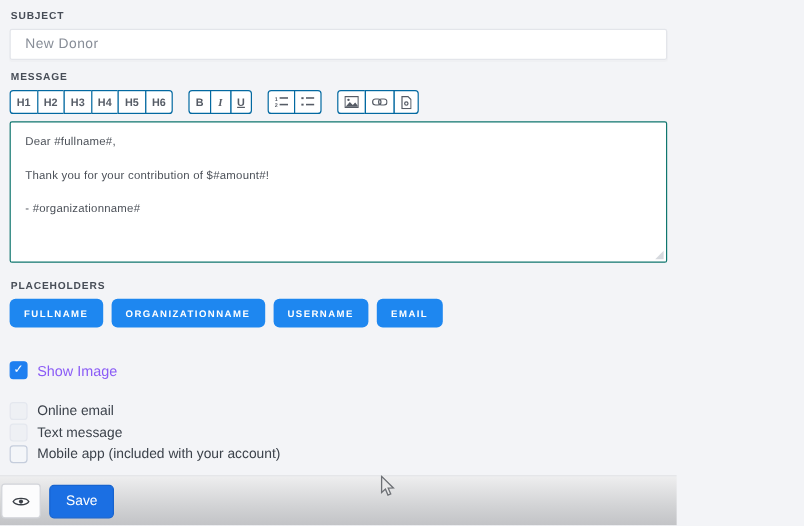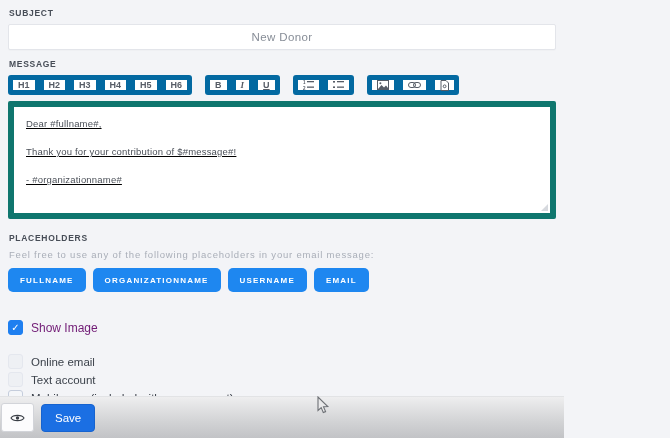--- a/index.html
+++ b/index.html
@@ -16,43 +16,41 @@
     font-size:8.5px;font-weight:700;color:#474d57;
     letter-spacing:.7px;margin:2px 0 6px 1px;
   }
   .subject-input{
     display:block;width:100%;box-sizing:border-box;height:26px;
     background:#fff;border:1px solid #e3e5ea;border-radius:2px;
     color:#878d97;font-size:11.5px;letter-spacing:.4px;
     padding:0 12px;outline:none;font-family:inherit;
     box-shadow:0 1px 1px rgba(0,0,0,.02);
     margin-bottom:9px;
-    text-align:center;
   }
 
   .toolbar{display:flex;gap:13px;align-items:center;margin:3px 0 6px 0;}
   .tb-group{display:inline-flex;}
   .tb-btn{
     min-width:18px;height:20px;padding:0 5px;
-    background:#fff;border:5px solid #0369a1;margin-left:-1px;
+    background:#fff;border:1px solid #0369a1;margin-left:-1px;
     display:flex;align-items:center;justify-content:center;
     color:#565c66;font-size:9px;font-weight:700;cursor:pointer;
   }
   .tb-btn:first-child{margin-left:0;border-radius:3px 0 0 3px;}
   .tb-btn:last-child{border-radius:0 3px 3px 0;}
   .tb-btn .it{font-style:italic;font-family:"Liberation Serif",serif;}
   .tb-btn .un{text-decoration:underline;}
   .tb-btn svg{display:block;}
 
   .editor{
     position:relative;height:118px;background:#fff;
-    border:6px solid #0f766e;border-radius:2px;
+    border:1px solid #0f766e;border-radius:2px;
     padding:11px 12px;box-sizing:border-box;
     margin-bottom:14px;
-    text-decoration:underline;
   }
   .editor::after{
     content:"";position:absolute;right:2px;bottom:2px;
     width:0;height:0;
     border-left:7px solid transparent;border-bottom:7px solid #ccd0d6;
     opacity:.8;
   }
   .msg-line{margin:0 0 17px 0;font-size:9.5px;color:#4b5058;letter-spacing:.2px;}
   .msg-line:last-child{margin-bottom:16px;}
 
@@ -72,21 +70,21 @@
   .cb{
     width:15px;height:15px;box-sizing:border-box;border-radius:3px;
     display:flex;align-items:center;justify-content:center;flex:0 0 auto;
     cursor:pointer;
   }
   .cb.checked{background:#1e7ff0;border:1px solid #1e7ff0;color:#fff;font-size:10px;line-height:1;}
   .cb.unchecked{background:#eef0f4;border:1px solid #e4e7ee;color:transparent;}
   .cb.outlined{background:#f4f6f9;border:1px solid #c5cddc;}
   .cb-label{font-size:11.5px;color:#3c424b;}
   .show-image-row{margin-bottom:19px;}
-  .show-image-row .cb-label{font-size:12px;color:#701a75;}
+  .show-image-row .cb-label{font-size:12px;color:#8b5cf6;}
   .include-label{margin-top:0;margin-bottom:7px;}
   .options{margin-bottom:0;}
 
   .footer{
     position:absolute;left:0;right:0;bottom:0;height:42px;
     background:linear-gradient(180deg,#eeeeef 0%,#d2d3d5 60%,#c2c3c6 100%);
     display:flex;align-items:center;gap:7px;padding:0 1px;
     border-top:1px solid #e2e3e5;box-sizing:border-box;
   }
   .eye-btn{
@@ -169,26 +167,25 @@
           <svg width="9" height="11" viewBox="0 0 9 11">
             <path d="M1 0.5 H6 L8.5 3 V10.5 H1 Z" fill="none" stroke="#565c66"></path>
             <circle cx="4.6" cy="6.3" r="1.4" fill="none" stroke="#565c66"></circle>
           </svg>
         </button>
       </div>
     </div>
 
     <div class="editor">
       <p class="msg-line">Dear #fullname#,</p>
-      <p class="msg-line">Thank you for your contribution of $#message#!</p>
+      <p class="msg-line">Thank you for your contribution of $#amount#!</p>
       <p class="msg-line">- #organizationname#</p>
     </div>
 
     <div class="field-label">PLACEHOLDERS</div>
-    <div class="help-text">Feel free to use any of the following placeholders in your email message:</div>
 
     <div class="ph-row">
       <button class="ph-btn">FULLNAME</button>
       <button class="ph-btn">ORGANIZATIONNAME</button>
       <button class="ph-btn">USERNAME</button>
       <button class="ph-btn">EMAIL</button>
     </div>
 
     <div class="cb-row show-image-row">
       <div class="cb checked">
@@ -198,21 +195,21 @@
     </div>
 
 
     <div class="options">
       <div class="cb-row">
         <div class="cb unchecked"></div>
         <span class="cb-label">Online email</span>
       </div>
       <div class="cb-row">
         <div class="cb unchecked"></div>
-        <span class="cb-label">Text account</span>
+        <span class="cb-label">Text message</span>
       </div>
       <div class="cb-row">
         <div class="cb unchecked outlined"></div>
         <span class="cb-label">Mobile app (included with your account)</span>
       </div>
     </div>
 
   </div>
 
   <div class="footer">

